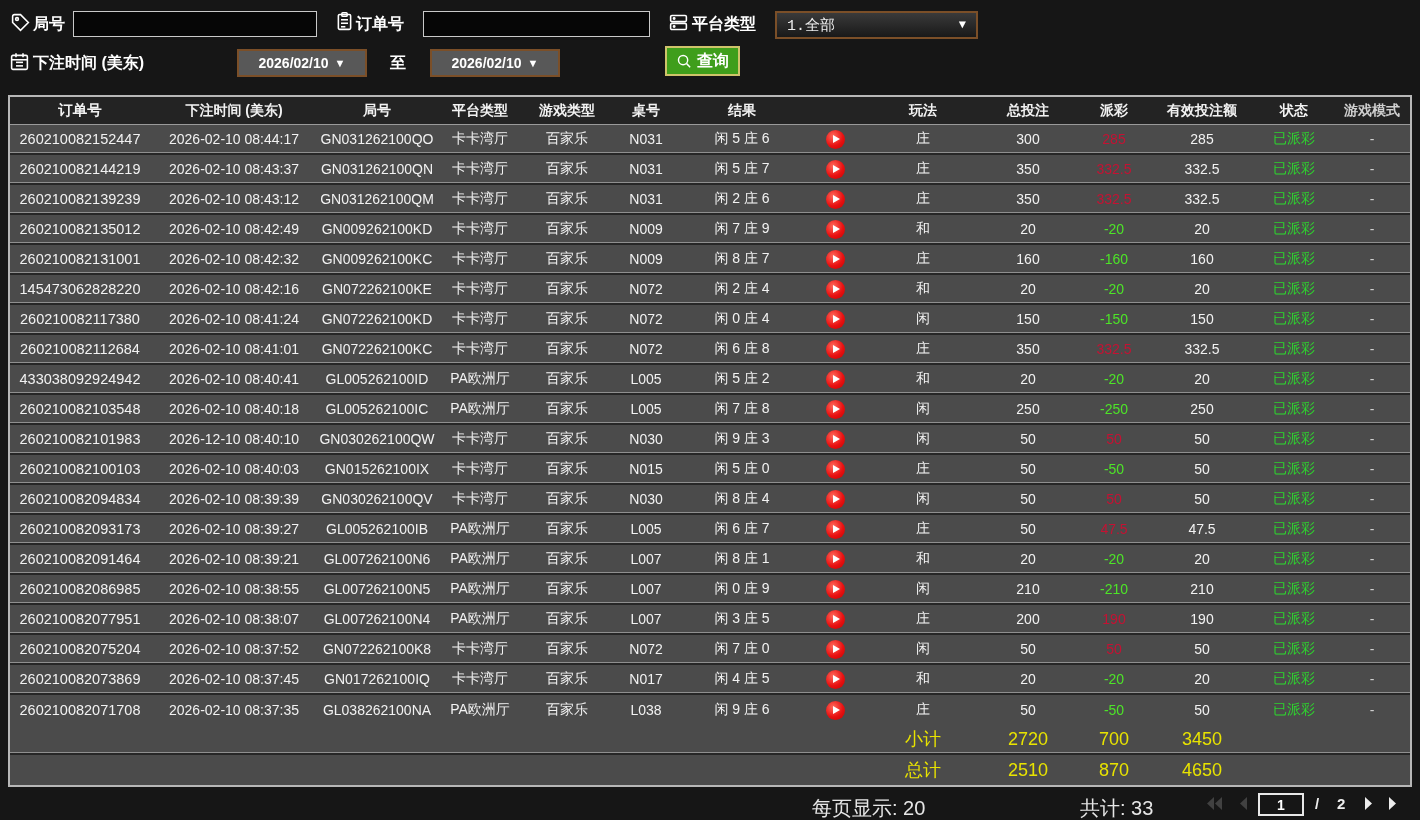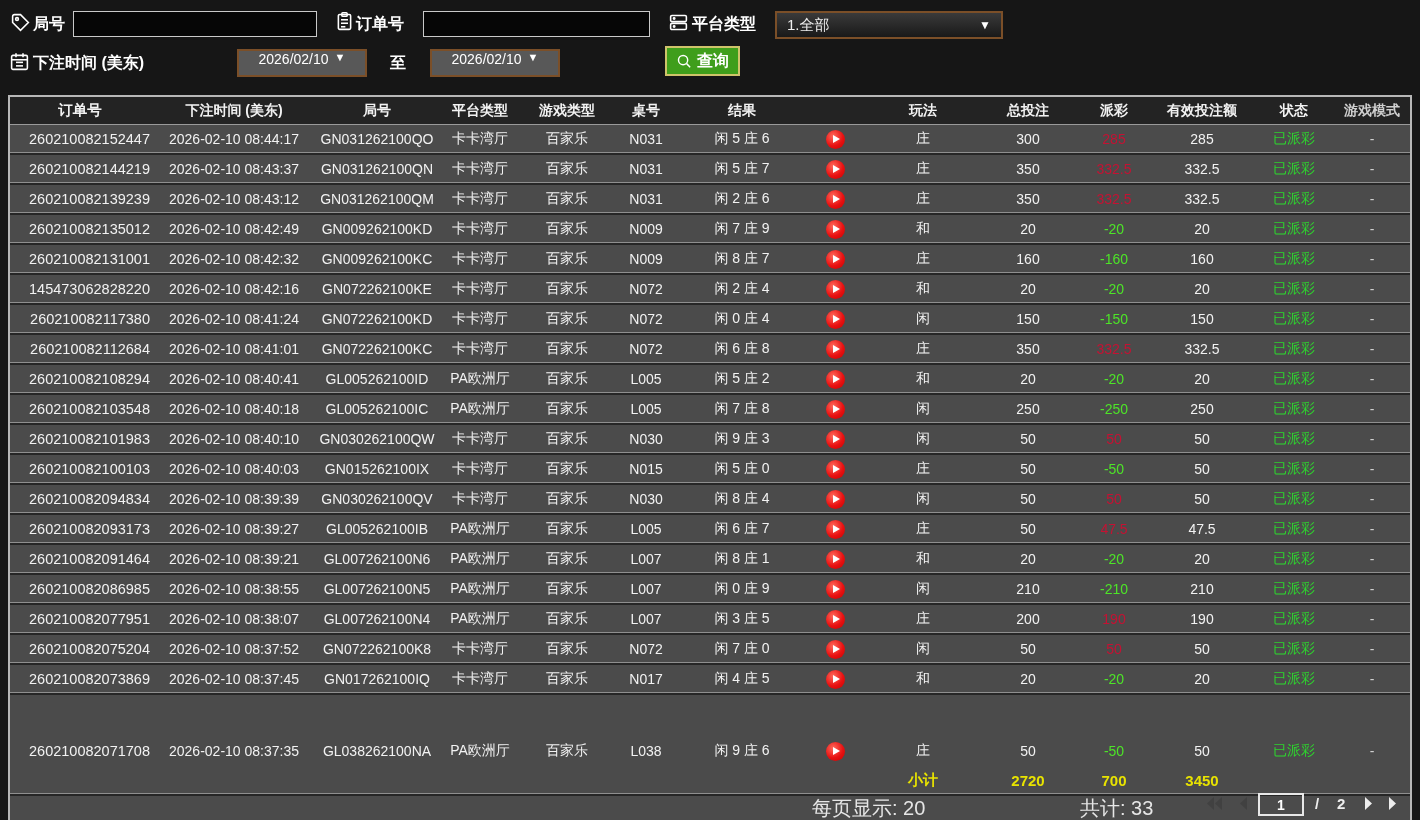--- a/index.html
+++ b/index.html
@@ -24,22 +24,22 @@
   .ficon{ width:21px; height:21px; display:inline-block; }
   .ficon svg{ width:100%; height:100%; stroke:#fff; fill:none; stroke-width:1.8; }
 
   .txt-input{
     background:#060606; border:1px solid #c9c9c9; height:26px;
     color:#fff; font-size:14px; padding:0 6px;
     font-family:"Liberation Sans","DejaVu Sans",sans-serif;
   }
   .datebox{
     background:#585858; border:2px solid var(--border-brown);
-    height:28px; display:flex; justify-content:center;
-    gap:6px; color:#fff; font-weight:normal; font-size:14px; cursor:pointer;
+    height:28px; display:flex; align-items:center; justify-content:center;
+    gap:6px; color:#fff; font-weight:bold; font-size:14px; cursor:pointer;
   }
   .datebox .dd{ font-size:11px; color:#fff; }
   .dropdown{
     background:linear-gradient(#3a3a3a,#191919); border:2px solid var(--border-brown);
     height:28px; display:flex; align-items:center; color:#eee; font-size:15px;
     padding:0 10px; cursor:pointer;
   }
   .dropdown .val{ flex:1; text-align:left; }
   .dropdown .dd{ font-size:12px; color:#fff; }
   .query-btn{
@@ -59,41 +59,41 @@
     grid-template-columns:140px 168px 118px 88px 86px 72px 120px 66px 110px 100px 72px 104px 80px 76px;
     align-items:center;
   }
   .thead{ height:28px; background:#232323; border-bottom:1px solid #9a9a9a; }
   .hcell{ color:var(--header-text); font-weight:bold; font-size:14px; text-align:center; white-space:nowrap; }
   .trow{
     height:30px; background:#4b4b4b;
     border-bottom:2px solid #262626;
     box-shadow:inset 0 -1px 0 #8f8f8f;
   }
-  .trow:last-child{ border-bottom:none; box-shadow:none;margin-top:41px; }
+  .trow:last-child{ border-bottom:none; box-shadow:none; }
   .cell{ font-size:14px; color:#f2f2f2; text-align:center; white-space:nowrap; overflow:hidden; }
-  .c-order{ text-align:right; font-size:14.5px; }
+  .c-order{ text-align:center; font-size:14.5px; }
   .thead .c-order{ text-align:center; padding-left:0; }
   .cell.win{ color:var(--payout-win); }
   .cell.loss{ color:var(--payout-loss); }
   .cell.status{ color:var(--status-paid); }
   .c-mode{ color:#cfcfcf; }
   .play-btn{
     display:inline-flex; align-items:center; justify-content:center;
     width:19px; height:19px; border-radius:50%; cursor:pointer;
     background:radial-gradient(circle at 38% 32%, #ff6a5c 0%, #e81212 55%, #c40000 100%);
   }
   .play-tri{
     width:0; height:0; margin-left:2px;
     border-left:7px solid #fff;
     border-top:4.5px solid transparent;
     border-bottom:4.5px solid transparent;
   }
   .sumrow{ height:30px; }
-  .sumrow .cell{ color:var(--summary); font-weight:bold; font-size:15px; }
+  .sumrow .cell{ color:var(--summary); font-weight:normal; font-size:18px; }
 
   
   .foot-label{ font-size:20px; color:#e6e6e6; white-space:nowrap; }
   .pg-btn{ display:inline-block; cursor:pointer; }
   .pg-btn svg{ width:17px; height:15px; }
   .pg-btn.disabled svg polygon{ fill:#414141; }
   .pg-btn.enabled svg polygon{ fill:#ededed; }
   .page-input{
     width:46px; height:23px; background:transparent; border:2px solid #e8e8e8;
     color:#fff; font-size:14px; text-align:center; font-weight:bold;
@@ -127,21 +127,21 @@
 
 <span class="abs ficon" style="left:668px; top:12px;">
   <svg viewBox="0 0 24 24">
       <rect x="3" y="4" width="18" height="7" rx="1.5"></rect>
       <rect x="3" y="13" width="18" height="7" rx="1.5"></rect>
       <circle cx="7" cy="7.5" r="0.8"></circle>
       <circle cx="7" cy="16.5" r="0.8"></circle>
     </svg>
 </span>
 <span class="abs flabel" style="left:692px; top:14px;">平台类型</span>
-<div class="abs dropdown" style="left:775px; top:11px; width:228px;">
+<div class="abs dropdown" style="left:775px; top:11px; width:203px;font-family:Liberation Mono, monospace;">
   <span class="val">1.全部</span>
   <span class="dd">▼</span>
 </div>
 
 <span class="abs ficon" style="left:9px; top:51px;">
   <svg viewBox="0 0 24 24">
       <rect x="3" y="5" width="18" height="16" rx="1.5"></rect>
       <line x1="8" y1="2.5" x2="8" y2="7"></line>
       <line x1="16" y1="2.5" x2="16" y2="7"></line>
       <line x1="3" y1="10" x2="21" y2="10"></line>
@@ -323,21 +323,21 @@
             <span class="play-tri"></span>
           </span></div>
         <div class="cell c-play_type">庄</div>
         <div class="cell c-total">350</div>
         <div class="cell c-payout win">332.5</div>
         <div class="cell c-valid">332.5</div>
         <div class="cell c-status status">已派彩</div>
         <div class="cell c-mode">-</div>
       </div>
       <div class="grid-row trow">
-        <div class="cell c-order">260210082108294</div>
+        <div class="cell c-order">433038092924942</div>
         <div class="cell c-time">2026-02-10 08:40:41</div>
         <div class="cell c-round">GL005262100ID</div>
         <div class="cell c-platform">PA欧洲厅</div>
         <div class="cell c-game">百家乐</div>
         <div class="cell c-table_no">L005</div>
         <div class="cell c-result">闲 5 庄 2</div>
         <div class="cell c-play"><span class="play-btn">
             <span class="play-tri"></span>
           </span></div>
         <div class="cell c-play_type">和</div>
@@ -360,21 +360,21 @@
           </span></div>
         <div class="cell c-play_type">闲</div>
         <div class="cell c-total">250</div>
         <div class="cell c-payout loss">-250</div>
         <div class="cell c-valid">250</div>
         <div class="cell c-status status">已派彩</div>
         <div class="cell c-mode">-</div>
       </div>
       <div class="grid-row trow">
         <div class="cell c-order">260210082101983</div>
-        <div class="cell c-time">2026-02-10 08:40:10</div>
+        <div class="cell c-time">2026-12-10 08:40:10</div>
         <div class="cell c-round">GN030262100QW</div>
         <div class="cell c-platform">卡卡湾厅</div>
         <div class="cell c-game">百家乐</div>
         <div class="cell c-table_no">N030</div>
         <div class="cell c-result">闲 9 庄 3</div>
         <div class="cell c-play"><span class="play-btn">
             <span class="play-tri"></span>
           </span></div>
         <div class="cell c-play_type">闲</div>
         <div class="cell c-total">50</div>

